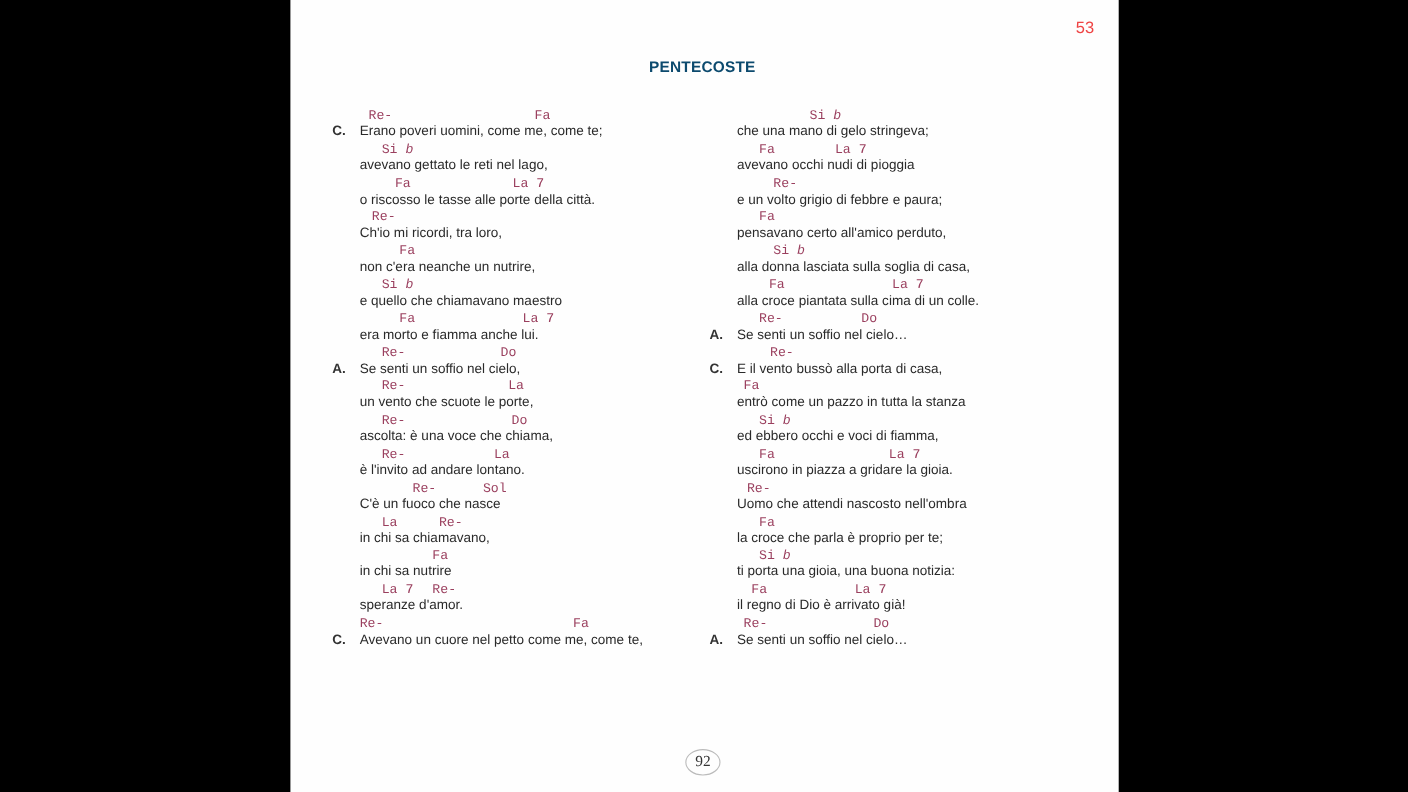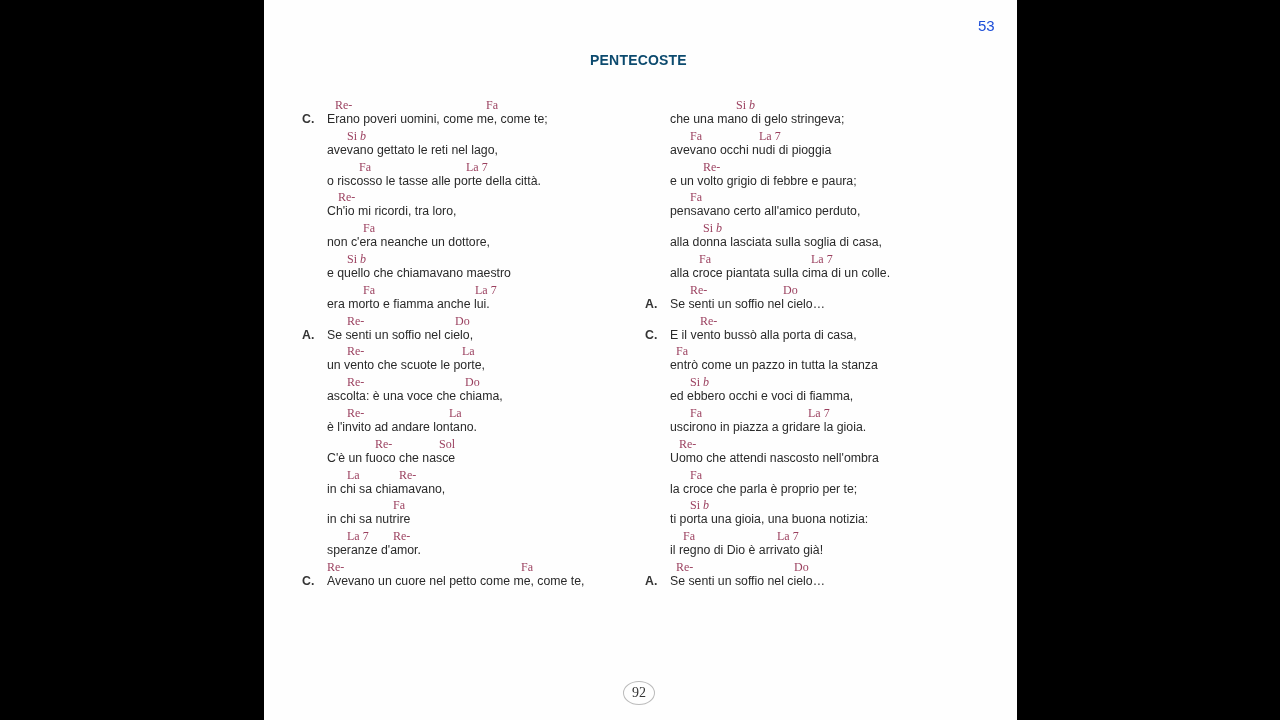--- a/index.html
+++ b/index.html
@@ -5,33 +5,33 @@
   html, body { margin: 0; padding: 0; }
   body {
     width: 1280px; height: 720px; background: #000; position: relative; overflow: hidden;
   }
   .page {
     position: absolute; left: 264px; top: 0; width: 753px; height: 720px;
     background: #fefefe;
   }
   .page-number {
     position: absolute; left: 714px; top: 17px;
-    font-family: "Liberation Sans", sans-serif; font-size: 15px; color: #1d4ed8;
+    font-family: "Liberation Sans", sans-serif; font-size: 15px; color: #ef4444;
   }
   .title {
     position: absolute; left: 326px; top: 52px;
     font-family: "Liberation Sans", sans-serif; font-size: 14px; font-weight: bold;
     color: #0c4a6e; letter-spacing: 0.2px;
   }
   .line {
     position: absolute; height: 31px;
   }
   .chord {
     position: absolute; top: 0;
-    font-family: Liberation Serif, serif; font-size: 12px; color: #9a3f5e;
+    font-family: Liberation Mono, monospace; font-size: 12px; color: #9a3f5e;
     white-space: nowrap;
   }
   .chord i { font-style: italic; }
   .lyric {
     position: absolute; top: 14px; left: 0;
     font-family: "Liberation Sans", sans-serif; font-size: 12.3px; color: #2a2a2a;
     white-space: nowrap;
   }
   .role {
     position: absolute; top: 14px;
@@ -66,21 +66,21 @@
         <span class="chord" style="left: 32px;">Fa</span>
         <span class="chord" style="left: 139px;">La 7</span>
         <span class="lyric">o riscosso le tasse alle porte della città.</span>
       </div>
       <div class="line" style="left: 63px; top: 190.4px;">
         <span class="chord" style="left: 11px;">Re-</span>
         <span class="lyric">Ch'io mi ricordi, tra loro,</span>
       </div>
       <div class="line" style="left: 63px; top: 221.2px;">
         <span class="chord" style="left: 36px;">Fa</span>
-        <span class="lyric">non c'era neanche un dottore,</span>
+        <span class="lyric">non c'era neanche un nutrire,</span>
       </div>
       <div class="line" style="left: 63px; top: 252px;">
         <span class="chord" style="left: 20px;">Si <i>b</i></span>
         <span class="lyric">e quello che chiamavano maestro</span>
       </div>
       <div class="line" style="left: 63px; top: 282.8px;">
         <span class="chord" style="left: 36px;">Fa</span>
         <span class="chord" style="left: 148px;">La 7</span>
         <span class="lyric">era morto e fiamma anche lui.</span>
       </div>

